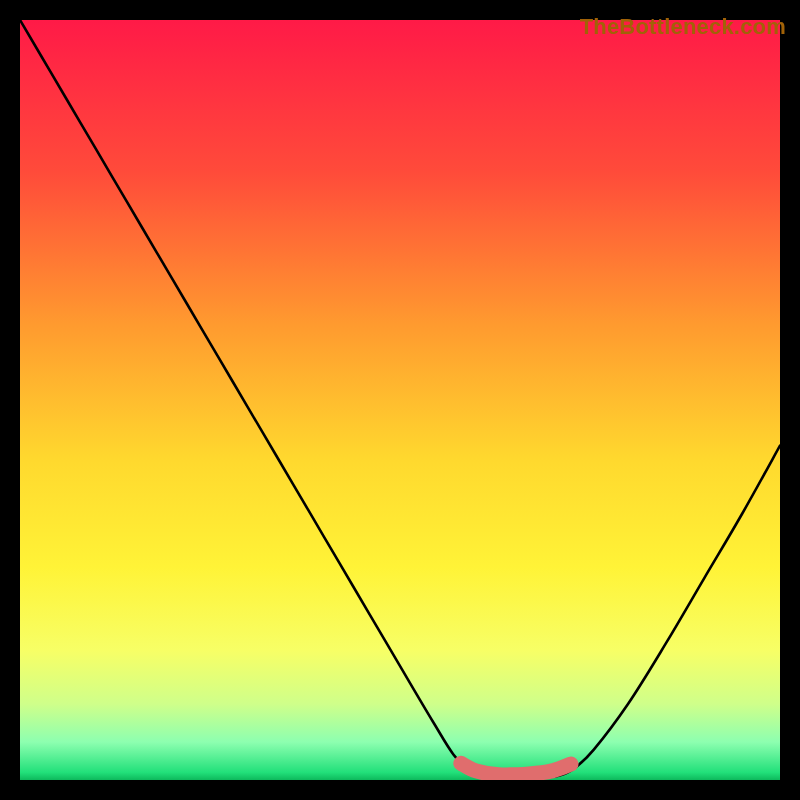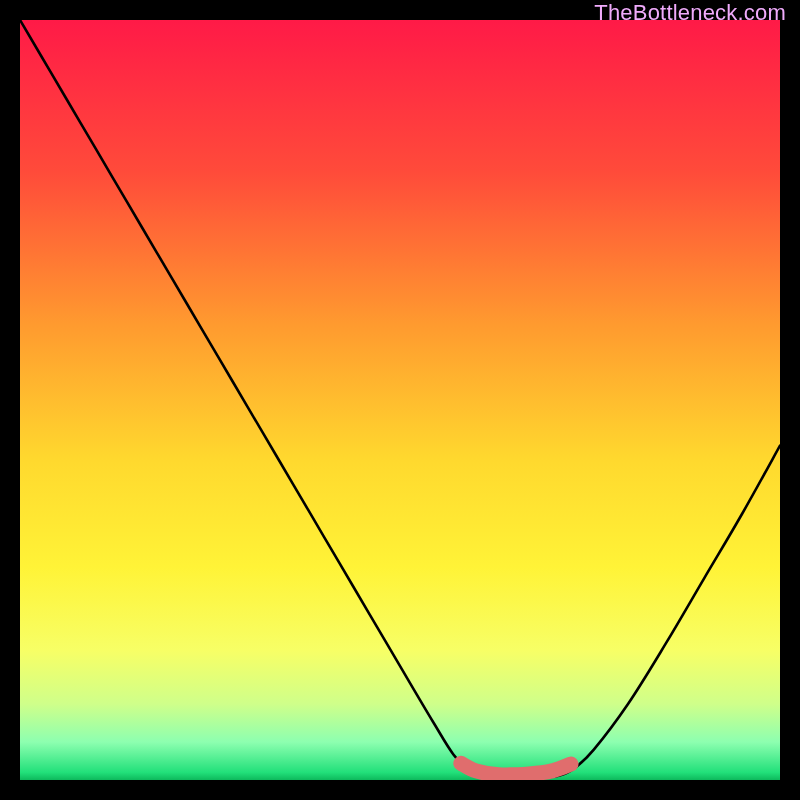--- a/index.html
+++ b/index.html
@@ -34,25 +34,25 @@
   }
   .curve-svg {
     position: absolute;
     left: 0;
     top: 0;
     width: 760px;
     height: 760px;
   }
   .watermark {
     position: absolute;
-    top: 0;
+    top: 14px;
     right: 14px;
-    color: #f0abfc;
+    color: #a16207;
     font-size: 22px;
-    font-weight: 400;
+    font-weight: 700;
     letter-spacing: 0.2px;
     user-select: none;
   }
 </style>
 </head>
 <body>
 
 <div class="frame">
 
   <div class="plot-area">

